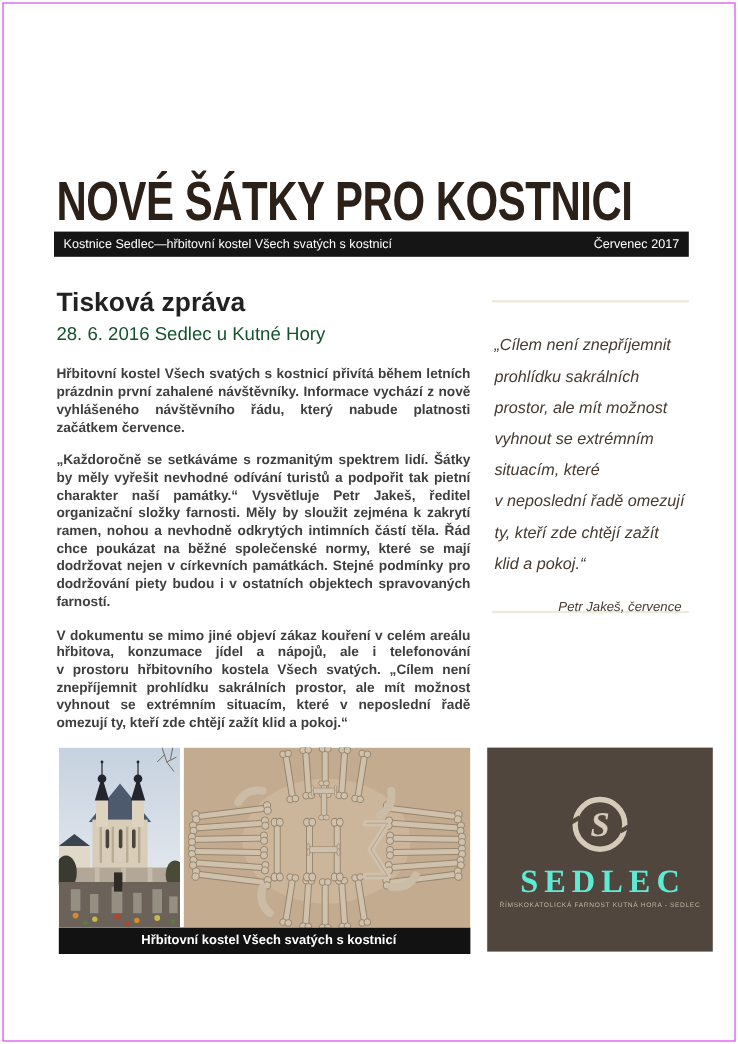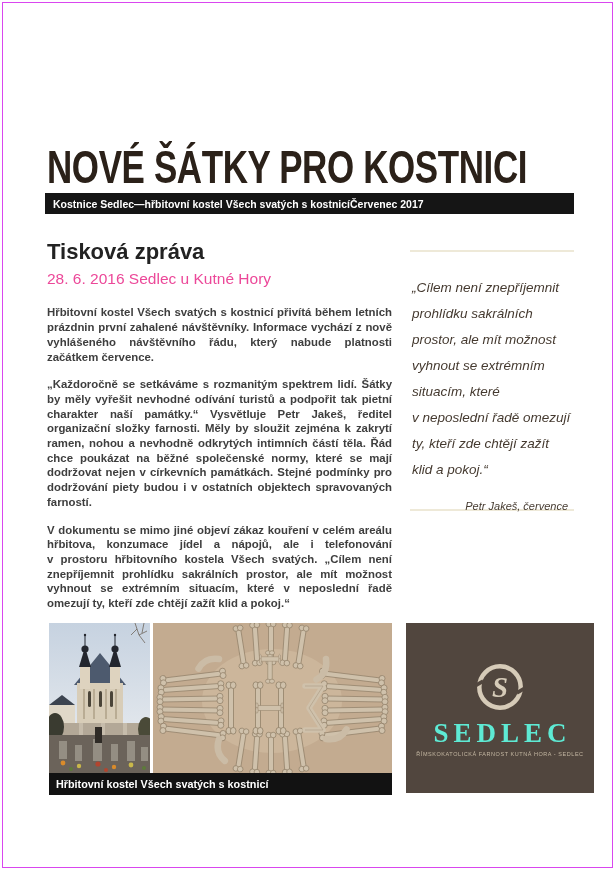--- a/index.html
+++ b/index.html
@@ -14,28 +14,28 @@
   
   .masthead-title{
     position:absolute;left:44px;top:141px;
     font-size:46px;font-weight:bold;color:#2b2119;line-height:1;
     white-space:nowrap;letter-spacing:-0.5px;
     transform:scaleX(0.76);transform-origin:left top;
   }
   .masthead-bar{
     position:absolute;left:42px;top:190px;width:529px;height:21px;
     background:#151515;color:#ffffff;
-    display:flex;align-items:center;
+    display:flex;justify-content:space-between;align-items:center;
     padding:0 8px;box-sizing:border-box;
-    font-size:10.5px;font-weight:bold;
+    font-size:10.5px;font-weight:normal;
   }
   
   .article-col{position:absolute;left:44px;top:236px;width:345px;}
   .article-heading{margin:0;font-size:22px;font-weight:bold;color:#222222;line-height:1.2;}
-  .article-dateline{margin-top:5px;font-size:15.5px;color:#ec4899;}
+  .article-dateline{margin-top:5px;font-size:15.5px;color:#14532d;}
   .article-col p{
     margin:13px 0 0 0;font-size:11.4px;line-height:14.7px;color:#3e3e3e;
     text-align:justify;hyphens:auto;font-weight:bold;-webkit-hyphens:auto;
   }
   .article-col p.first{margin-top:17px;}
   
   .pull-quote{
     position:absolute;left:407px;top:247px;width:164px;height:261px;
     border-top:2px solid #eee9d8;border-bottom:2px solid #eee9d8;
     box-sizing:border-box;
@@ -50,21 +50,21 @@
   }
   
   .figure{position:absolute;left:46px;top:620px;width:343px;height:172px;}
   .photo{position:absolute;top:0;height:150px;display:block;}
   .photo-church{left:0;width:101px;}
   .photo-bones{left:104px;width:239px;}
   .figure-caption{
     position:absolute;left:0;top:150px;width:343px;height:22px;
     background:#121212;color:#ffffff;font-size:10.8px;font-weight:bold;
     line-height:22px;padding-left:7px;box-sizing:border-box;
-    white-space:nowrap;overflow:hidden;
+    white-space:nowrap;overflow:hidden;text-align:center;
   }
   
   .logo-box{
     position:absolute;left:403px;top:620px;width:188px;height:170px;
     background:#51463e;text-align:center;
   }
   .logo-mark{margin-top:37px;}
   .logo-wordmark{
     margin-top:2px;font-family:"Liberation Serif",serif;
     font-size:27px;font-weight:bold;letter-spacing:5px;color:#5eead4;

